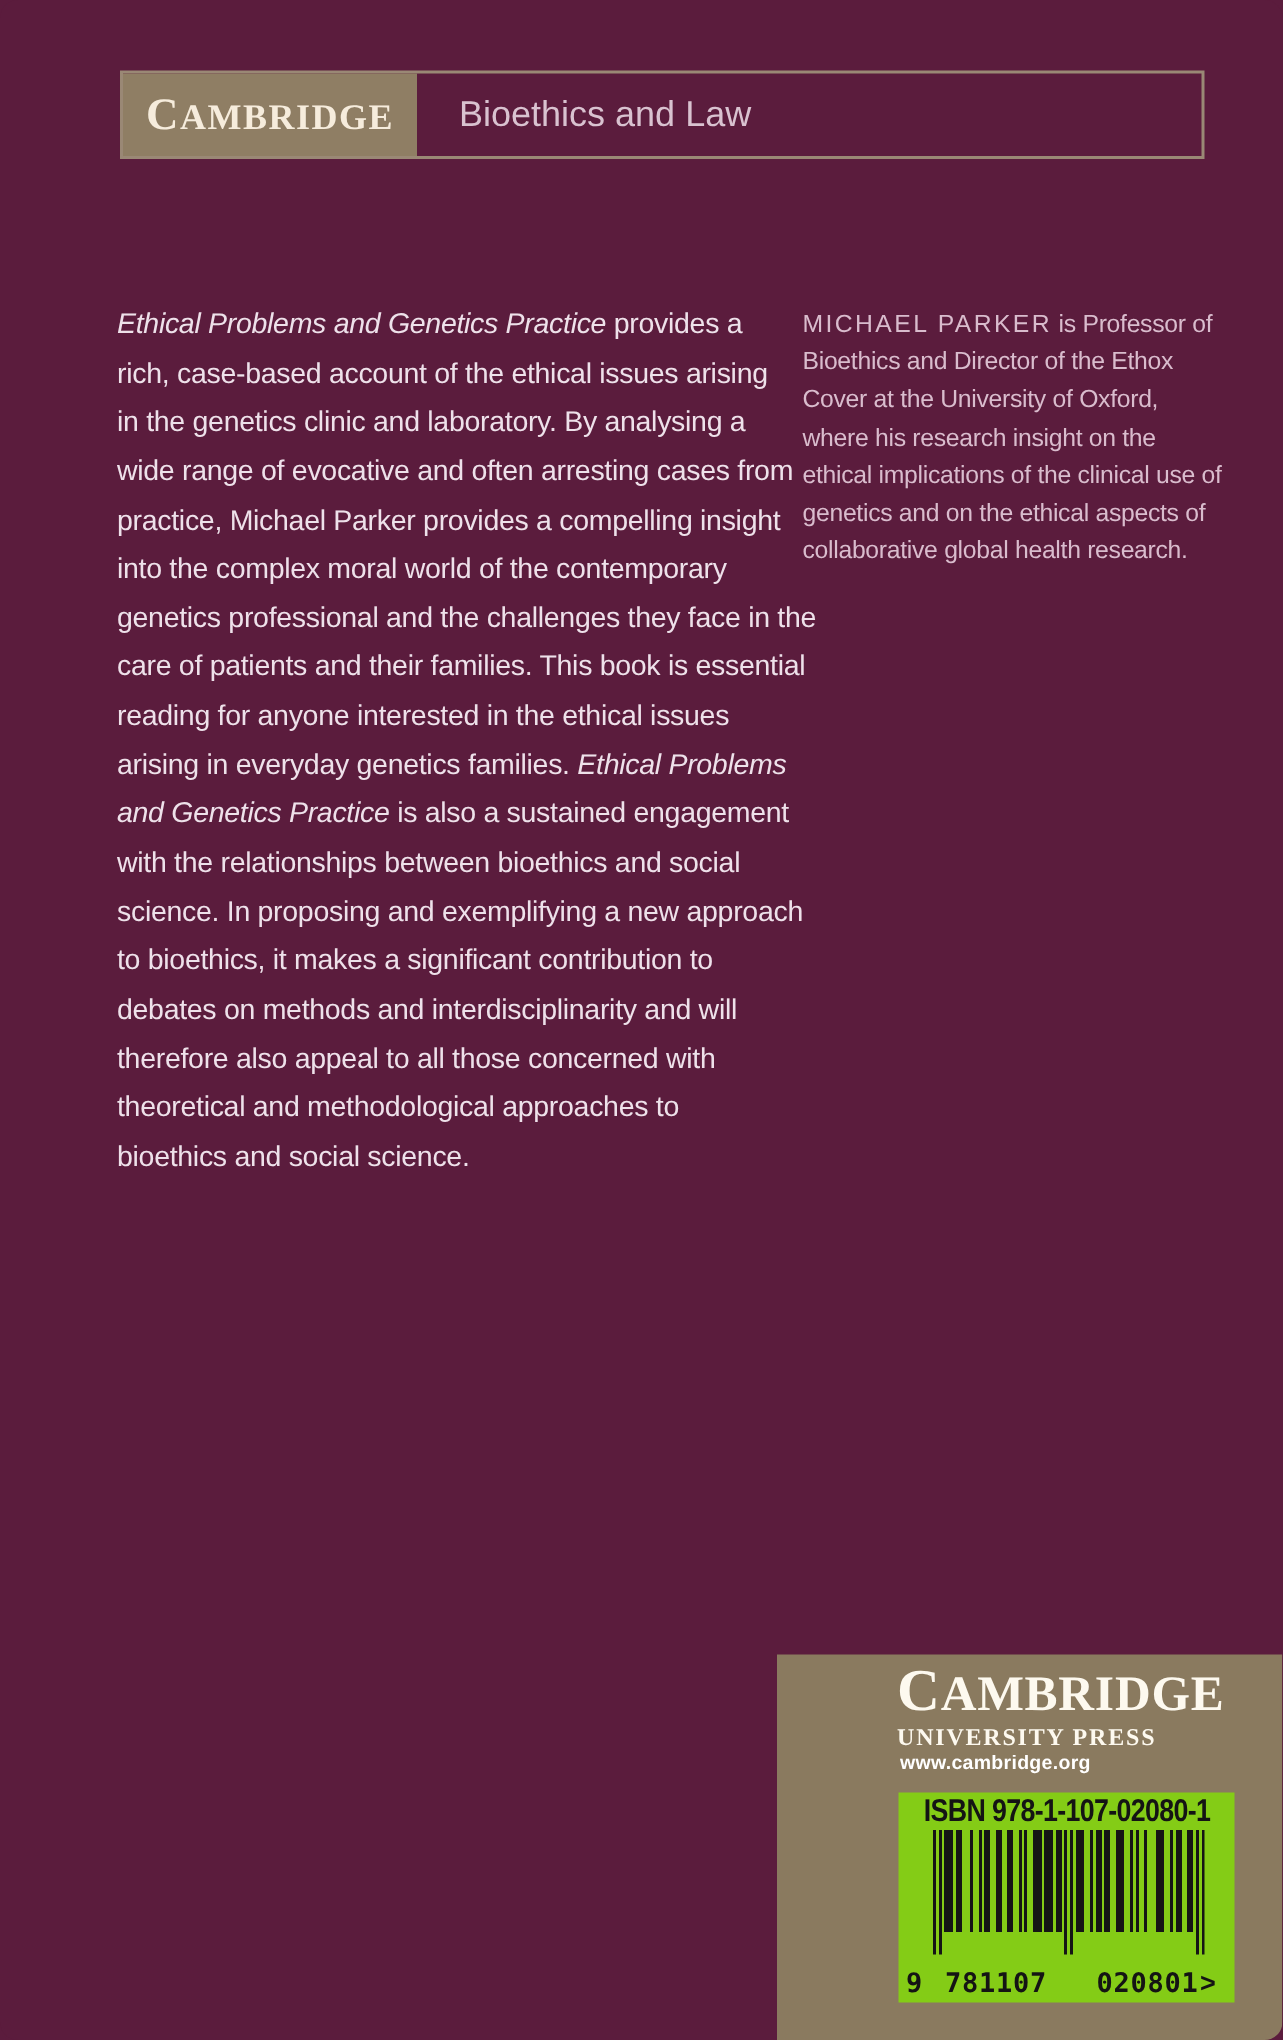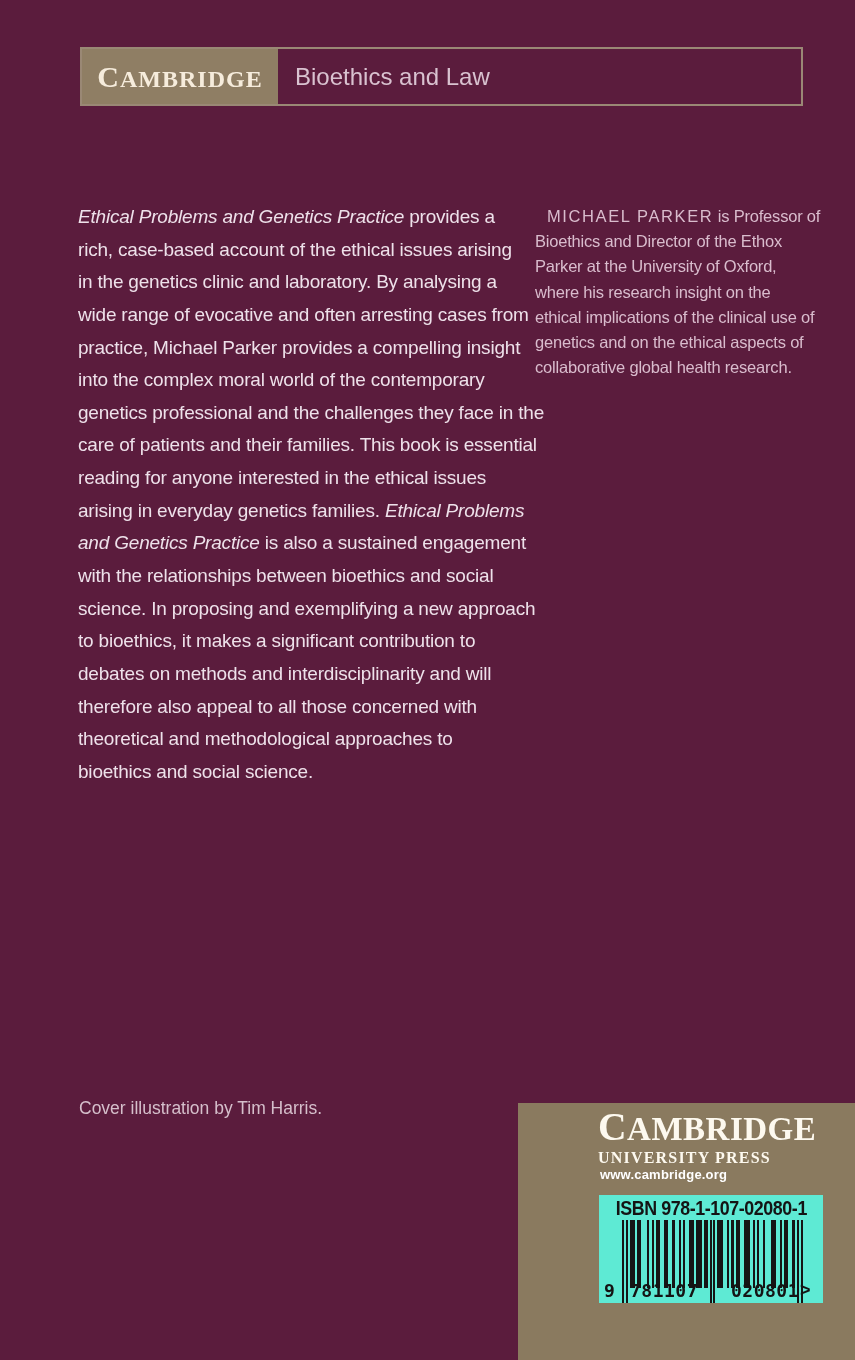--- a/index.html
+++ b/index.html
@@ -1,51 +1,52 @@
 <!DOCTYPE html>
 <html><head>
 <meta charset="utf-8">
 <style>
   html,body{margin:0;padding:0;background:#5b1c3d;}
   .cover{
     position:relative; width:855px; height:1360px; overflow:hidden;
     background:#5b1c3d;
     font-family:"Liberation Sans", sans-serif;
+    border-radius:12px;
   }
   
   .banner{
     position:absolute; left:80px; top:47px; width:723px; height:59px;
     box-sizing:border-box; border:2px solid #9a8875; display:flex;
   }
   .banner-logo{
     width:196px; background:#8f7e64; display:flex; align-items:center; justify-content:center;
   }
   .banner-logo .wordmark{
     color:#f6ecdc; font-family:"Liberation Serif", serif; font-weight:bold;
     font-size:24px; letter-spacing:1px; line-height:1;
   }
   .banner-logo .wordmark::first-letter{ font-size:1.25em; }
   .banner-series{
-    flex:1; display:flex; align-items:center; padding-left:17px;
+    flex:1; display:flex; align-items:center; padding-left:28px;
     color:#d9c2d0; font-size:24px;
   }
   
   .blurb{
     position:absolute; left:78px; top:201px;
     color:#eee1ea; font-size:19px; letter-spacing:-0.2px;
   }
   .blurb .tline{ height:32.65px; line-height:32.65px; white-space:pre; }
   .it{ font-style:italic;margin-top:26px; }
   
   .bio{
     position:absolute; left:535px; top:204px;
     color:#d9bccd; font-size:16.5px; letter-spacing:-0.2px;
   }
   .bio .tline{ height:25.2px; line-height:25.2px; white-space:pre; }
-  .caps{ letter-spacing:1.6px;margin-left:12px; }
+  .caps{ letter-spacing:1.6px; }
   
   .credit{
     position:absolute; left:79px; top:1098px;
     color:#d5bfcb; font-size:17.5px;
   }
   
   .pubpanel{
     position:absolute; left:518px; top:1103px; width:337px; height:257px;
     background:#8a7a5f;
   }
@@ -54,22 +55,22 @@
     color:#fdf9ef; font-family:"Liberation Serif", serif; font-weight:bold;
   }
   .publogo .l1{ font-size:33px; line-height:35px; letter-spacing:0.5px; }
   .publogo .l1::first-letter{ font-size:1.2em; }
   .publogo .l2{ font-size:16px; line-height:21px; letter-spacing:1.2px; }
   .weburl{
     position:absolute; left:82px; top:64px;
     color:#ffffff; font-weight:bold; font-size:13px; letter-spacing:0.2px;
   }
   .barcodebox{
-    position:absolute; left:81px; top:92px; width:224px; height:108px;
-    background:#5eead4;
+    position:absolute; left:81px; top:92px; width:224px; height:140px;
+    background:#84cc16;
   }
   .isbnlabel{
     position:absolute; top:1px; left:0; right:0; text-align:center;
     color:#141414; font-weight:bold; font-size:21px; letter-spacing:-0.5px;
     transform:scaleX(0.85); transform-origin:center; white-space:nowrap;
   }
   .bars{
     position:absolute; left:23px; top:25px; width:181px; height:83px; display:block;
   }
   .bcdigits{
@@ -112,28 +113,27 @@
       <div class="tline"><span>to bioethics, it makes a significant contribution to</span></div>
       <div class="tline"><span>debates on methods and interdisciplinarity and will</span></div>
       <div class="tline"><span>therefore also appeal to all those concerned with</span></div>
       <div class="tline"><span>theoretical and methodological approaches to</span></div>
       <div class="tline"><span>bioethics and social science.</span></div>
     </div>
 
   <div class="bio">
       <div class="tline"><span class="caps">MICHAEL PARKER</span><span> is Professor of</span></div>
       <div class="tline"><span>Bioethics and Director of the Ethox</span></div>
-      <div class="tline"><span>Parker at the University of Oxford,</span></div>
+      <div class="tline"><span>Cover at the University of Oxford,</span></div>
       <div class="tline"><span>where his research insight on the</span></div>
       <div class="tline"><span>ethical implications of the clinical use of</span></div>
       <div class="tline"><span>genetics and on the ethical aspects of</span></div>
       <div class="tline"><span>collaborative global health research.</span></div>
     </div>
 
-  <div class="credit">Cover illustration by Tim Harris.</div>
 
   <div class="pubpanel">
     <div class="publogo">
       <div class="l1">CAMBRIDGE</div>
       <div class="l2">UNIVERSITY PRESS</div>
     </div>
     <div class="weburl">www.cambridge.org</div>
 
     <div class="barcodebox">
       <div class="isbnlabel">ISBN 978-1-107-02080-1</div>

